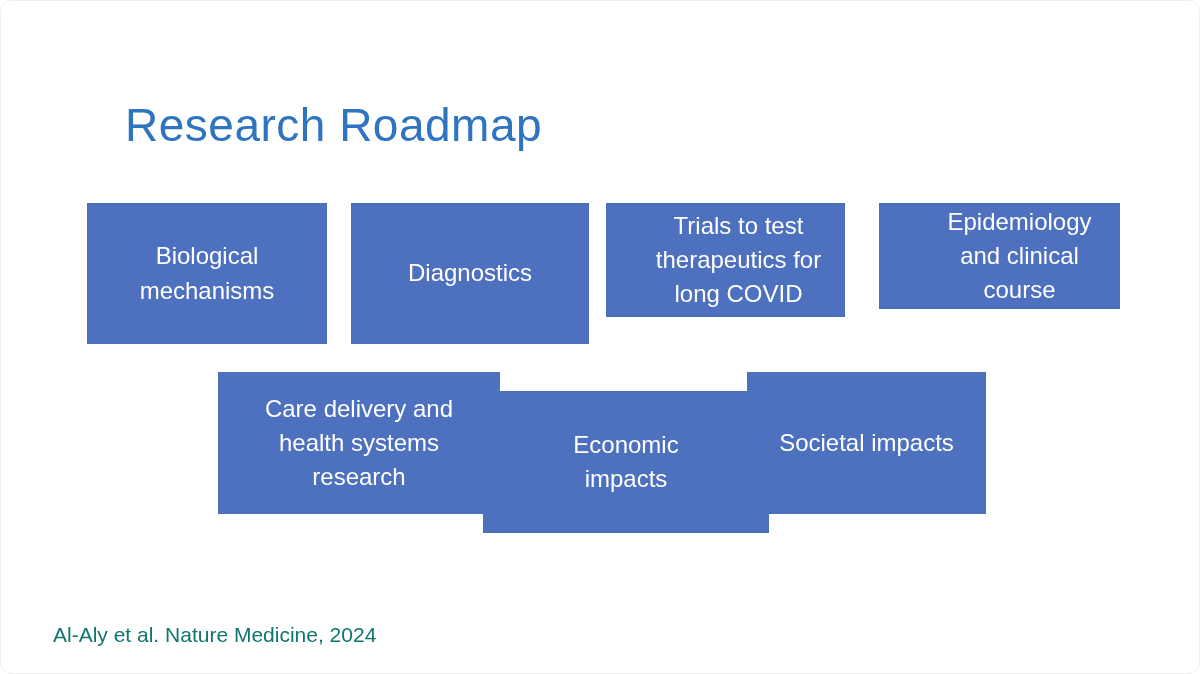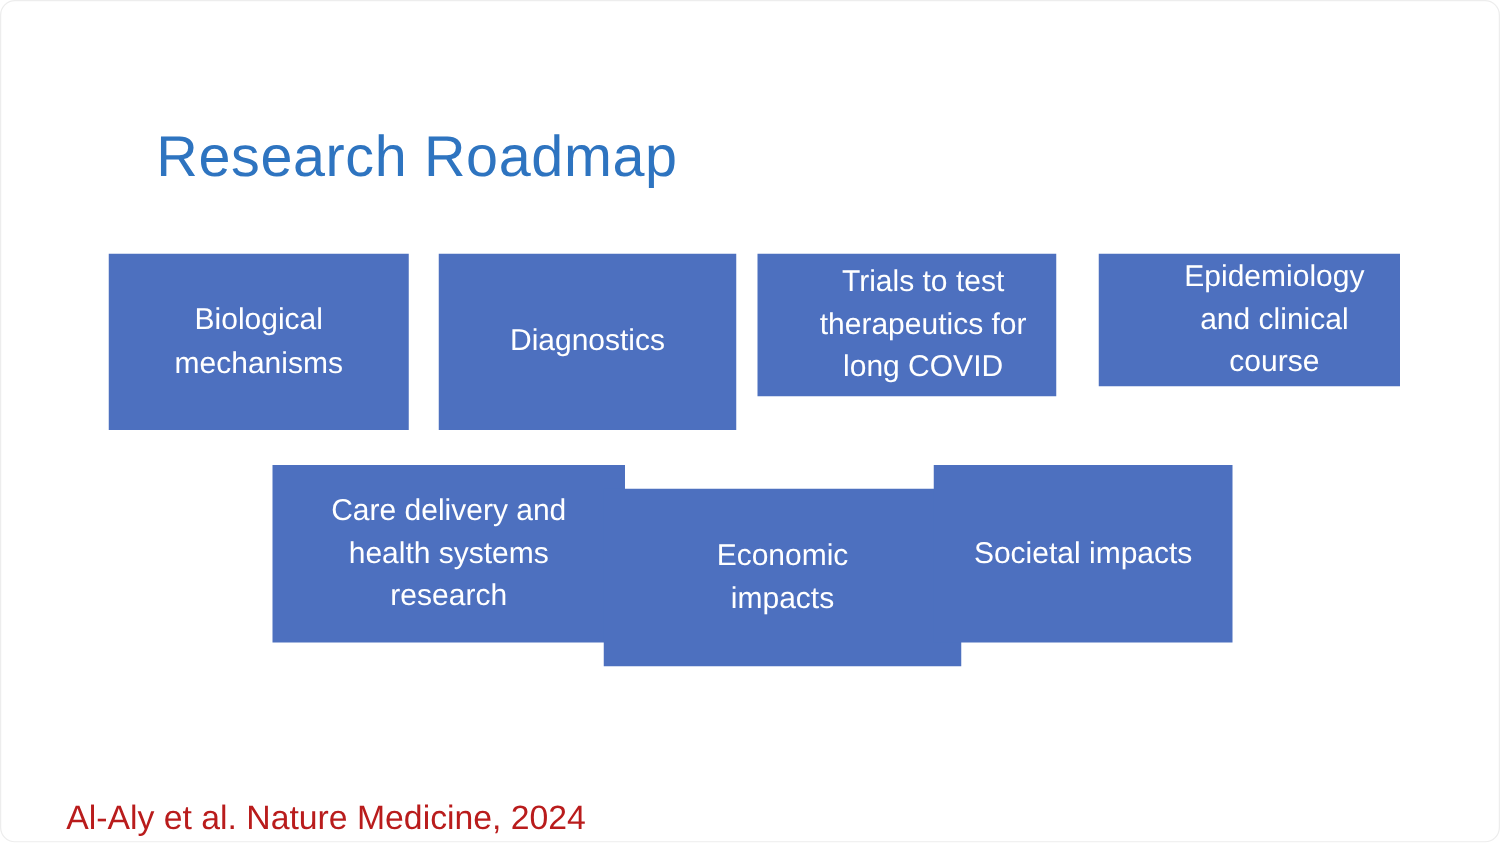--- a/index.html
+++ b/index.html
@@ -47,23 +47,23 @@
   .b2 { left: 350px; top: 202px; width: 238px; height: 141px; }
   .b3 { left: 605px; top: 202px; width: 239px; height: 114px; padding-left: 26px; }
   .b4 { left: 878px; top: 202px; width: 241px; height: 106px; padding-left: 40px; }
   
   .b5 { left: 217px; top: 371px; width: 282px; height: 142px; }
   .b6 { left: 482px; top: 390px; width: 286px; height: 142px; }
   .b7 { left: 746px; top: 371px; width: 239px; height: 142px; }
   .citation {
     position: absolute;
     left: 52px;
-    top: 638px;
-    font-size: 27px;
-    color: #b91c1c;
+    top: 622px;
+    font-size: 21px;
+    color: #0f766e;
     white-space: nowrap;
   }
 </style>
 </head>
 <body>
 
 <div class="slide">
 
   <h1 class="slide-title">Research Roadmap</h1>
 

